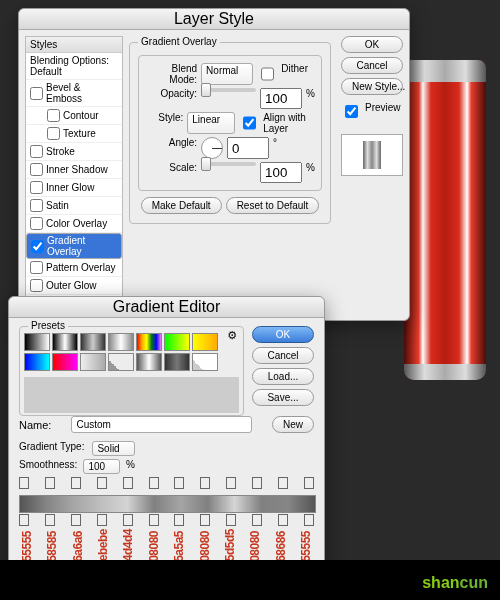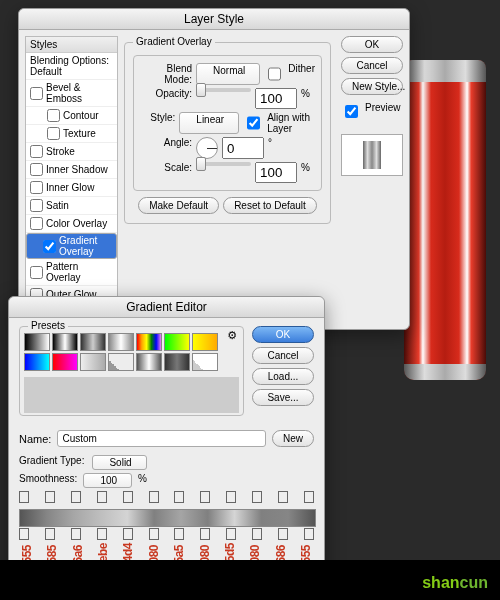--- a/index.html
+++ b/index.html
@@ -1,33 +1,33 @@
 <!DOCTYPE html>
 <html><head>
 <meta charset="utf-8">
 <style>
 body{margin:0;font-family:"Lucida Grande",Helvetica,Arial,sans-serif;font-size:11px;background:#2a2a2a;width:500px;height:600px;position:relative;overflow:hidden}
 .dialog{position:absolute;background:#ededed;border:1px solid #999;border-radius:6px;box-shadow:0 5px 20px rgba(0,0,0,.4)}
-.titlebar{height:20px;text-align:center;line-height:20px;font-size:12px;background:linear-gradient(#f5f5f5,#d8d8d8);border-radius:6px 6px 0 0;border-bottom:1px solid #aaa}
+.titlebar{height:20px;text-align:center;line-height:20px;font-size:16px;background:linear-gradient(#f5f5f5,#d8d8d8);border-radius:6px 6px 0 0;border-bottom:1px solid #aaa}
 .layer-style{left:18px;top:8px;width:390px}
 .ls-body{display:flex;padding:6px}
 .styles-list{width:98px;border:1px solid #bbb;background:#fff;font-size:10px}
 .styles-list .hdr{background:linear-gradient(#f0f0f0,#ddd);padding:2px 4px;border-bottom:1px solid #ccc}
 .si{padding:2px 4px;border-bottom:1px solid #eee;display:flex;align-items:center;gap:3px}
 .si input{margin:0}
 .si.sel{background:#3875d7;color:#fff}
 .si.sub{padding-left:21px}
 .center{flex:1;padding:0 6px}
 .group{border:1px solid #bbb;border-radius:4px;padding:6px 8px;position:relative;margin-top:6px}
 .glabel{position:absolute;top:-7px;left:8px;background:#ededed;padding:0 3px;font-size:10px}
 .inner-group{border:1px solid #bbb;border-radius:4px;padding:4px 6px;margin-top:6px}
 .row{display:flex;margin:3px 0;font-size:10px;gap:4px}
 .lbl{width:52px;text-align:right}
 .sel,input[type=text]{border:1px solid #aaa;border-radius:3px;font-size:10px;background:#fff}
-.sel{padding:1px 14px 1px 16px;background:linear-gradient(#fff,#eee);position:relative}
+.sel{padding:1px 14px 1px 4px;background:linear-gradient(#fff,#eee);position:relative}
 .num{width:32px;padding:1px 3px}
 .slider{height:4px;width:55px;background:#ccc;border-radius:2px;position:relative}
 .slider::after{content:"";position:absolute;width:8px;height:12px;background:linear-gradient(#fff,#ddd);border:1px solid #888;border-radius:2px;top:-5px}
 .gradbar{width:70px;height:12px;border:1px solid #888;background:linear-gradient(90deg,#555,#fff 25%,#888,#fff 70%,#555)}
 .angle{width:20px;height:20px;border:1px solid #999;border-radius:50%;position:relative;background:#fff}
 .angle::after{content:"";position:absolute;width:10px;height:1px;background:#333;left:10px;top:10px}
 .btn{padding:2px 10px;background:linear-gradient(#fdfdfd,#e3e3e3);border:1px solid #999;border-radius:10px;font-size:10px;cursor:pointer;white-space:nowrap}
 .btn.blue{background:linear-gradient(#7db8f5,#3c7edb);color:#fff;border-color:#2a5a9a}
 .right-col{width:62px;display:flex;flex-direction:column;gap:4px;padding-left:4px}
 .pvbox{height:40px;border:1px solid #aaa;background:#fff;margin-top:6px;display:flex;align-items:center;justify-content:center}
@@ -37,21 +37,21 @@
 .can-bot{position:absolute;bottom:0;left:0;right:0;height:16px;background:linear-gradient(90deg,#555,#ddd,#aaa,#ddd,#555);border-radius:0 0 10px 10px}
 .grad-editor{left:8px;top:296px;width:315px}
 .ge-body{padding:8px 10px}
 .ge-row{display:flex;gap:8px}
 .presets{flex:1;border:1px solid #bbb;border-radius:4px;padding:2px 4px}
 .presets .glabel{font-size:10px}
 .preset-grid{display:flex;flex-wrap:wrap;gap:2px;padding:4px 0}
 .sw{width:24px;height:16px;border:1px solid #888}
 .sw-area{height:36px;background:#ccc;margin-top:2px}
 .btncol{display:flex;flex-direction:column;gap:4px;width:62px}
-.namerow{display:flex;align-items:center;gap:6px;margin-top:14px}
+.namerow{display:flex;align-items:center;gap:20px;margin-top:0}
 .namerow input{flex:1;padding:2px 4px}
 .bigslider{width:100%;height:16px;border:1px solid #888;background:linear-gradient(90deg,#555,#858585,#a6a6a6,#bebebe,#d4d4d4,#808080,#a5a5a5,#808080,#d5d5d5,#808080,#868686,#555);margin-top:6px}
 .stops{display:flex;justify-content:space-between;margin-top:1px}
 .stop{width:8px;height:10px;border:1px solid #666;background:#eee}
 .hexrow{display:flex;justify-content:space-between;margin-top:3px;padding:0 1px}
 .hex{font-family:Arial;font-size:12px;font-weight:bold;color:#c83820;writing-mode:vertical-rl;transform:rotate(180deg);letter-spacing:-0.5px}
 .gear{position:absolute;right:6px;top:2px;font-size:11px}
 .btm{position:absolute;bottom:0;left:0;right:0;height:40px;background:#000}
 .logo{position:absolute;right:12px;bottom:8px;font-size:16px;font-weight:bold;color:#6eb52f}
 .logo span{color:#84cc16}

